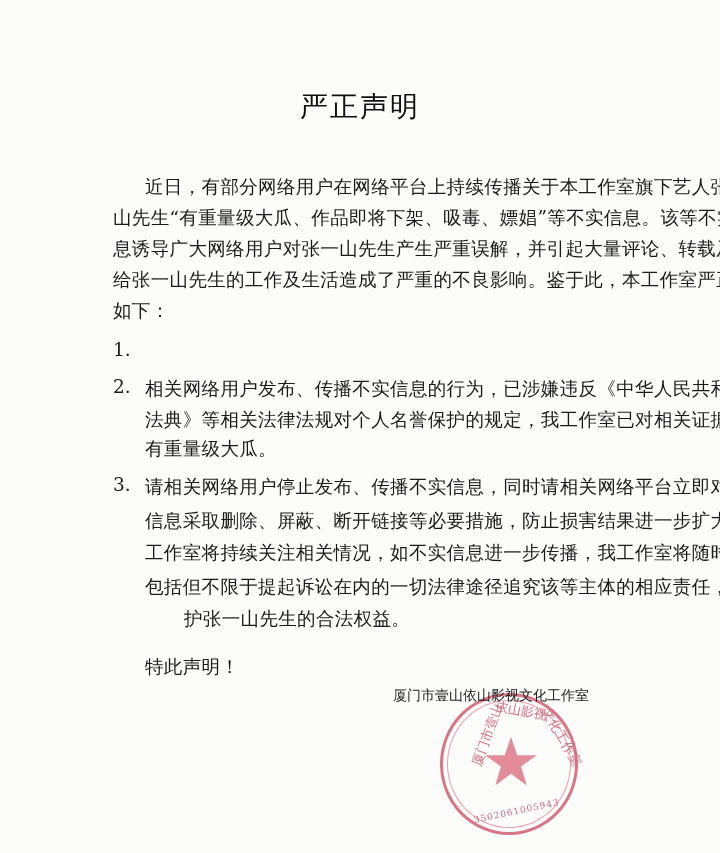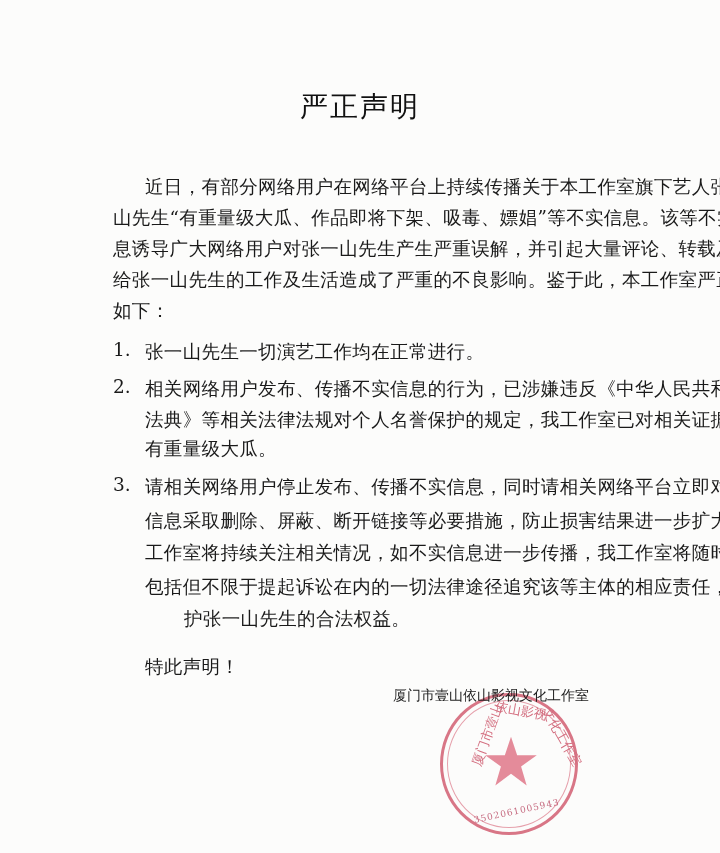--- a/index.html
+++ b/index.html
@@ -51,21 +51,20 @@
 
   <div class="title">严正声明</div>
 
   <div class="line" style="left:145px; top:174px;">近日，有部分网络用户在网络平台上持续传播关于本工作室旗下艺人张一</div>
   <div class="line" style="top:205px;">山先生“有重量级大瓜、作品即将下架、吸毒、嫖娼”等不实信息。该等不实信</div>
   <div class="line" style="top:236px;">息诱导广大网络用户对张一山先生产生严重误解，并引起大量评论、转载及讨论，</div>
   <div class="line" style="top:267px;">给张一山先生的工作及生活造成了严重的不良影响。鉴于此，本工作室严正声明</div>
   <div class="line" style="top:298px;font-family:Liberation Serif, serif;">如下：</div>
 
   <div class="num" style="top:339px;">1.</div>
-  <div class="line indent" style="top:339px;">张一山先生一切演艺工作均在正常进行。</div>
 
   <div class="num" style="top:376px;">2.</div>
   <div class="line indent" style="top:376px;">相关网络用户发布、传播不实信息的行为，已涉嫌违反《中华人民共和国民</div>
   <div class="line indent" style="top:407px;">法典》等相关法律法规对个人名誉保护的规定，我工作室已对相关证据采取</div>
   <div class="line indent" style="top:436px;">有重量级大瓜。</div>
 
   <div class="num" style="top:474px;">3.</div>
   <div class="line indent" style="top:474px;">请相关网络用户停止发布、传播不实信息，同时请相关网络平台立即对不实</div>
   <div class="line indent" style="top:508px;">信息采取删除、屏蔽、断开链接等必要措施，防止损害结果进一步扩大。我</div>
   <div class="line indent" style="top:540px;">工作室将持续关注相关情况，如不实信息进一步传播，我工作室将随时通过</div>

